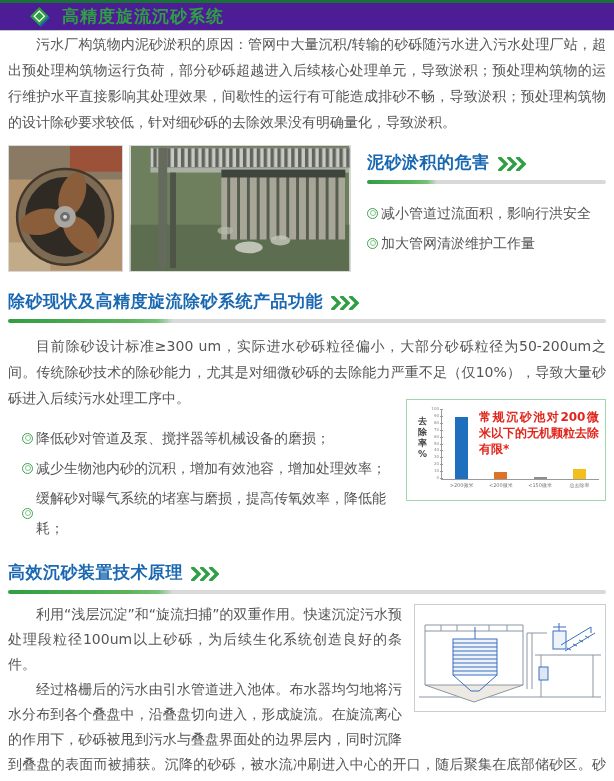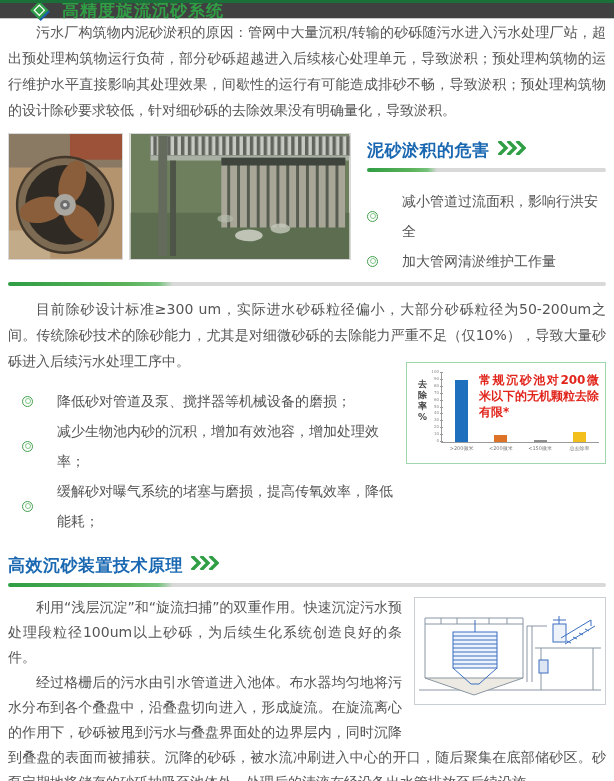--- a/index.html
+++ b/index.html
@@ -16,43 +16,43 @@
   body{
     width:614px;min-height:781px;margin:0 auto;
     font-family:"DejaVu Sans","Liberation Sans",sans-serif;
     color:var(--body-text);font-size:14px;
     border-top:3px solid var(--dark-green);
     border-bottom:1px solid #cfcfcf;
     overflow:hidden;
   }
   
   .topbar{
-    height:16px;background:#404040;border-bottom:1px solid #c4c8c2;
+    height:28px;background:#4c1d95;border-bottom:1px solid #c4c8c2;
     display:flex;align-items:center;gap:10px;padding-left:28px;
   }
   .topbar h1{font-size:17px;font-weight:bold;color:var(--accent-green);letter-spacing:1px}
   .diamond{width:24px;height:24px;flex:none}
   
   .pad{margin-left:8px;margin-right:8px}
   .para{line-height:26px;text-align:justify;color:var(--body-text)}
   .indent{text-indent:2em}
-  .sec-head{display:flex;align-items:flex-start;gap:8px;margin-top:18px}
+  .sec-head{display:flex;align-items:center;gap:8px;margin-top:18px}
   .sec-head h2{font-size:17px;font-weight:bold;color:var(--heading-blue);letter-spacing:.5px}
   .chev{flex:none;margin-top:2px}
   .underline{height:4px;margin-top:6px;border-radius:2px;
     background:linear-gradient(to right,#2f9e44 0,#5cb35c 120px,#74c27a 150px,var(--underline-gray) 165px,var(--underline-gray) 100%);}
   .underline.short{
     background:linear-gradient(to right,#2f9e44 0,#5cb35c 45px,#74c27a 60px,var(--underline-gray) 70px,var(--underline-gray) 100%);}
   
   .row1{display:flex;margin:10px 8px 0;gap:6px}
   .photo{border:1px solid #d8d8d8;flex:none;display:block}
   .hazards{flex:1;margin-left:10px;min-width:0}
   .hazards .sec-head{margin-top:6px}
   .blist{list-style:none;margin-top:14px}
-  .blist li{display:flex;align-items:center;gap:24px;line-height:30px}
+  .blist li{display:flex;align-items:center;gap:3px;line-height:30px}
   .ring{width:11px;height:11px;border:1.5px solid #44a04e;border-radius:50%;position:relative;flex:none}
   .ring::after{content:"";position:absolute;inset:1.5px;border:1.5px solid #84c98a;border-radius:50%}
   
   .row2{display:flex;margin:4px 8px 0;align-items:flex-start}
   .row2 .blist{flex:1;margin-top:8px;padding-left:14px}
   .chart-box{
     width:200px;height:102px;flex:none;margin-top:-16px;
     border:1px solid var(--chart-border);background:#fff;position:relative;
   }
   .ylabel{position:absolute;left:11px;top:16px;font-size:9px;font-weight:bold;color:#444;line-height:11px;text-align:center}
@@ -152,20 +152,30 @@
         </li>
       <li>
           <span class="ring"></span>
           <span>加大管网清淤维护工作量</span>
         </li>
     </ul>
   </div>
 </div>
 
 <div class="pad">
+  <div class="sec-head">
+    <h2>除砂现状及高精度旋流除砂系统产品功能</h2>
+    <svg class="chev" width="28" height="14" viewBox="0 0 28 14">
+      <g fill="none" stroke="#2f9e44" stroke-width="3.4" stroke-linecap="square">
+        <path d="M2 1 L8 7 L2 13"></path>
+          <path d="M11 1 L17 7 L11 13"></path>
+          <path d="M20 1 L26 7 L20 13"></path>
+      </g>
+    </svg>
+  </div>
   <div class="underline"></div>
 </div>
 
 <p class="para indent pad" style="margin-top:10px">目前除砂设计标准≥300 um，实际进水砂砾粒径偏小，大部分砂砾粒径为50-200um之间。传统除砂技术的除砂能力，尤其是对细微砂砾的去除能力严重不足（仅10%），导致大量砂砾进入后续污水处理工序中。</p>
 
 <div class="row2">
   <ul class="blist">
     <li>
         <span class="ring"></span>
         <span>降低砂对管道及泵、搅拌器等机械设备的磨损；</span>

